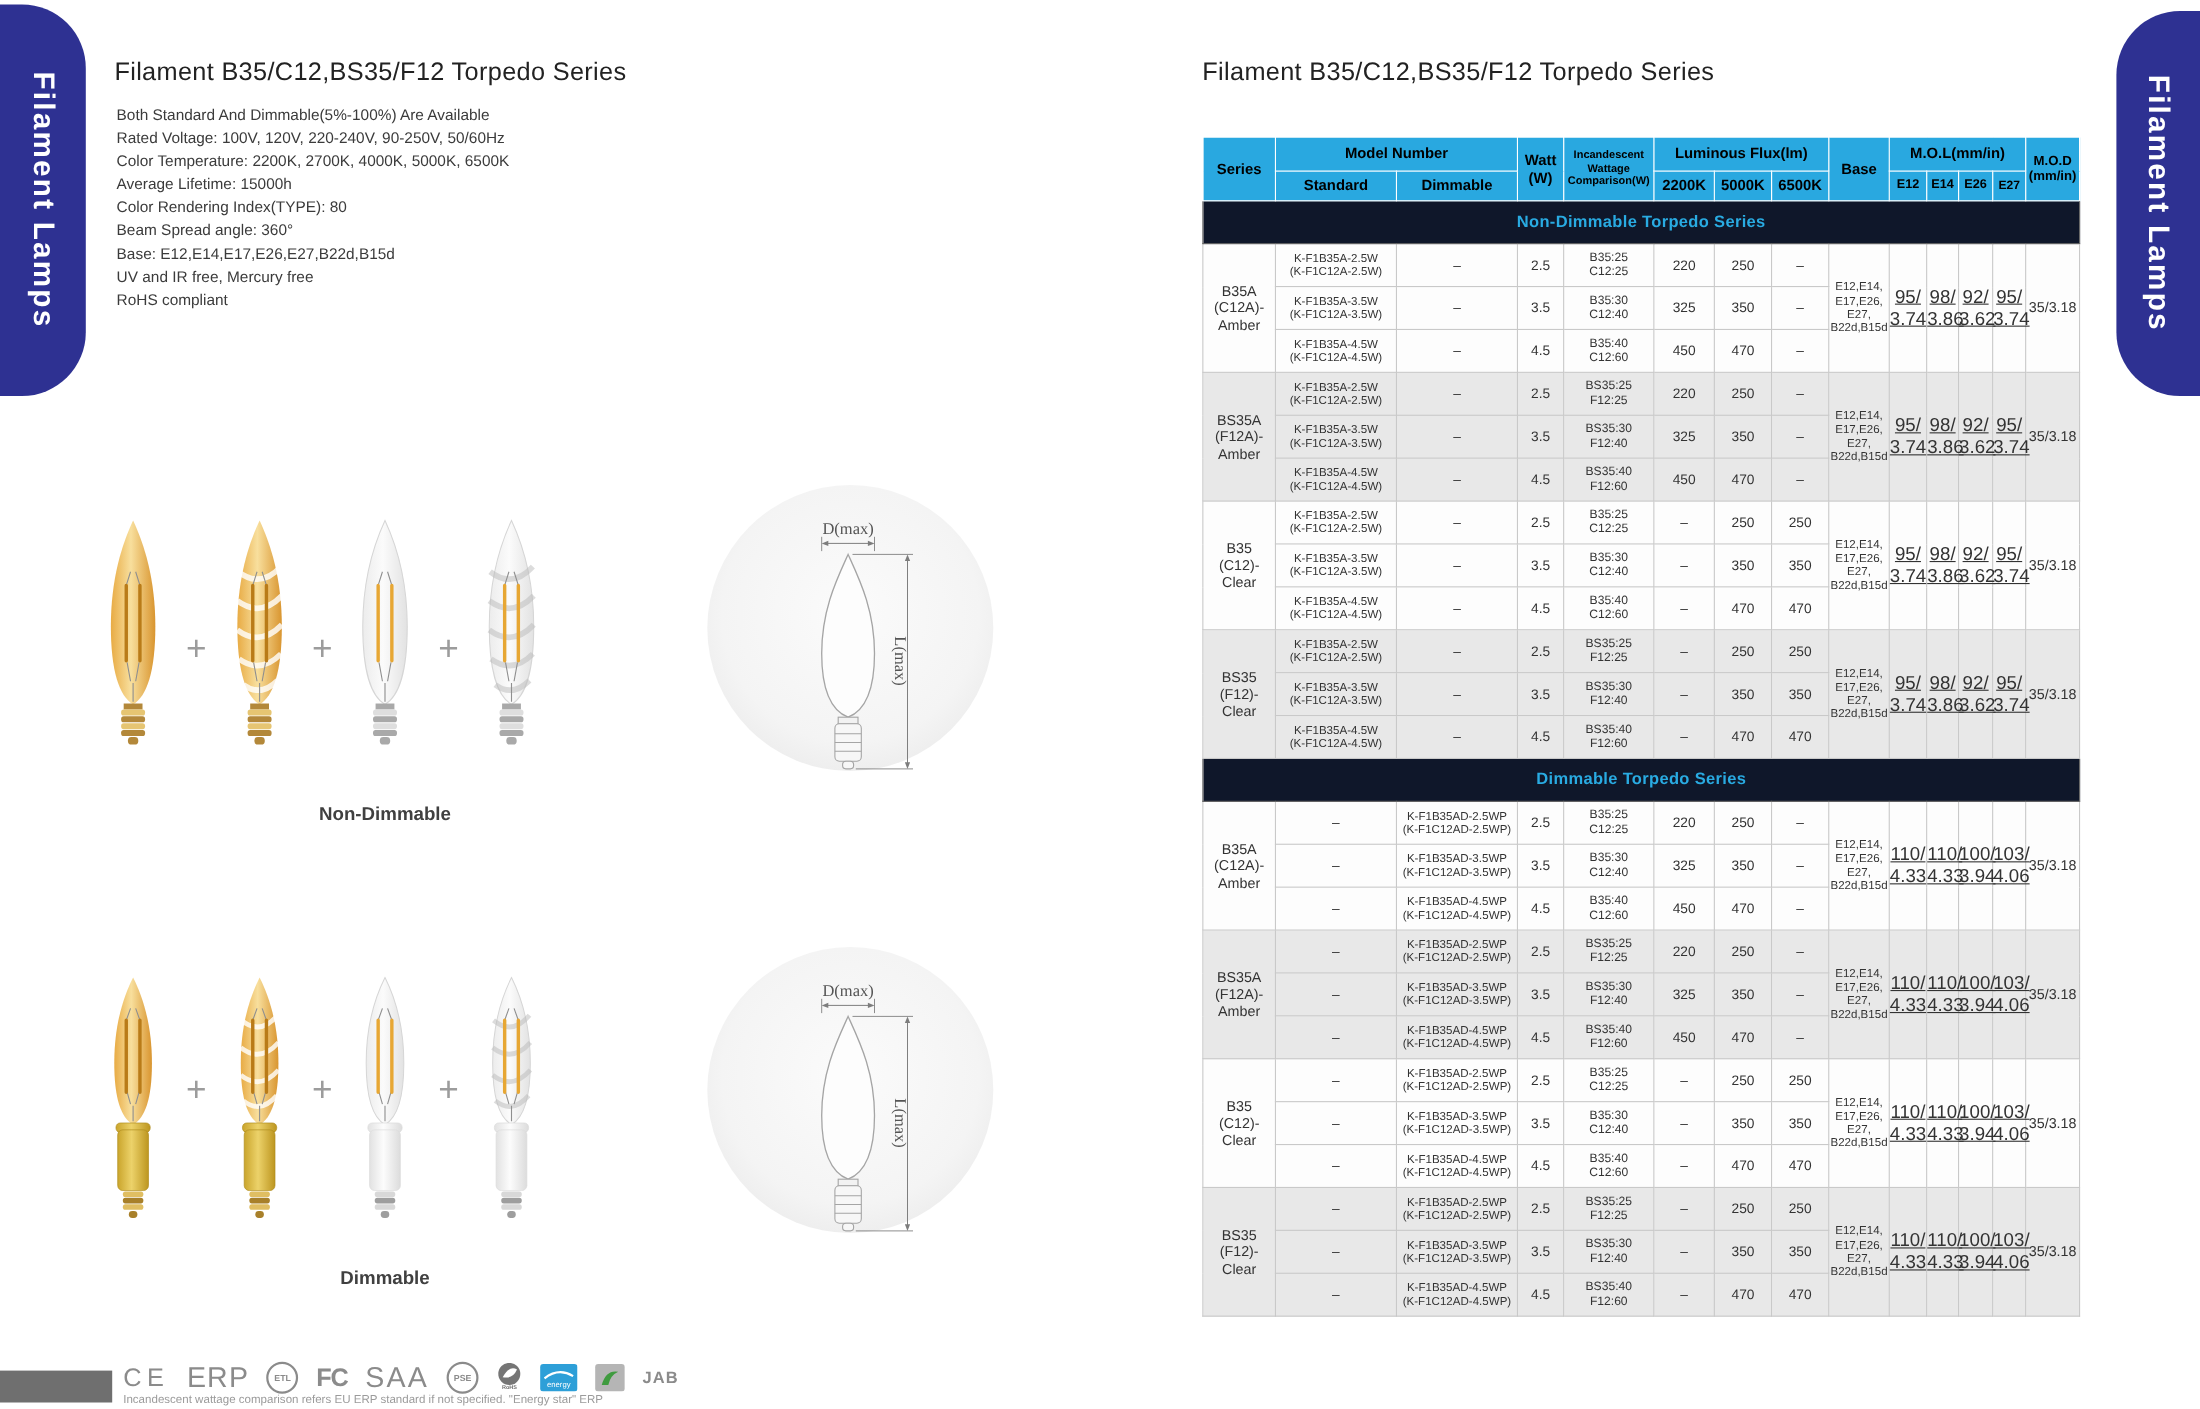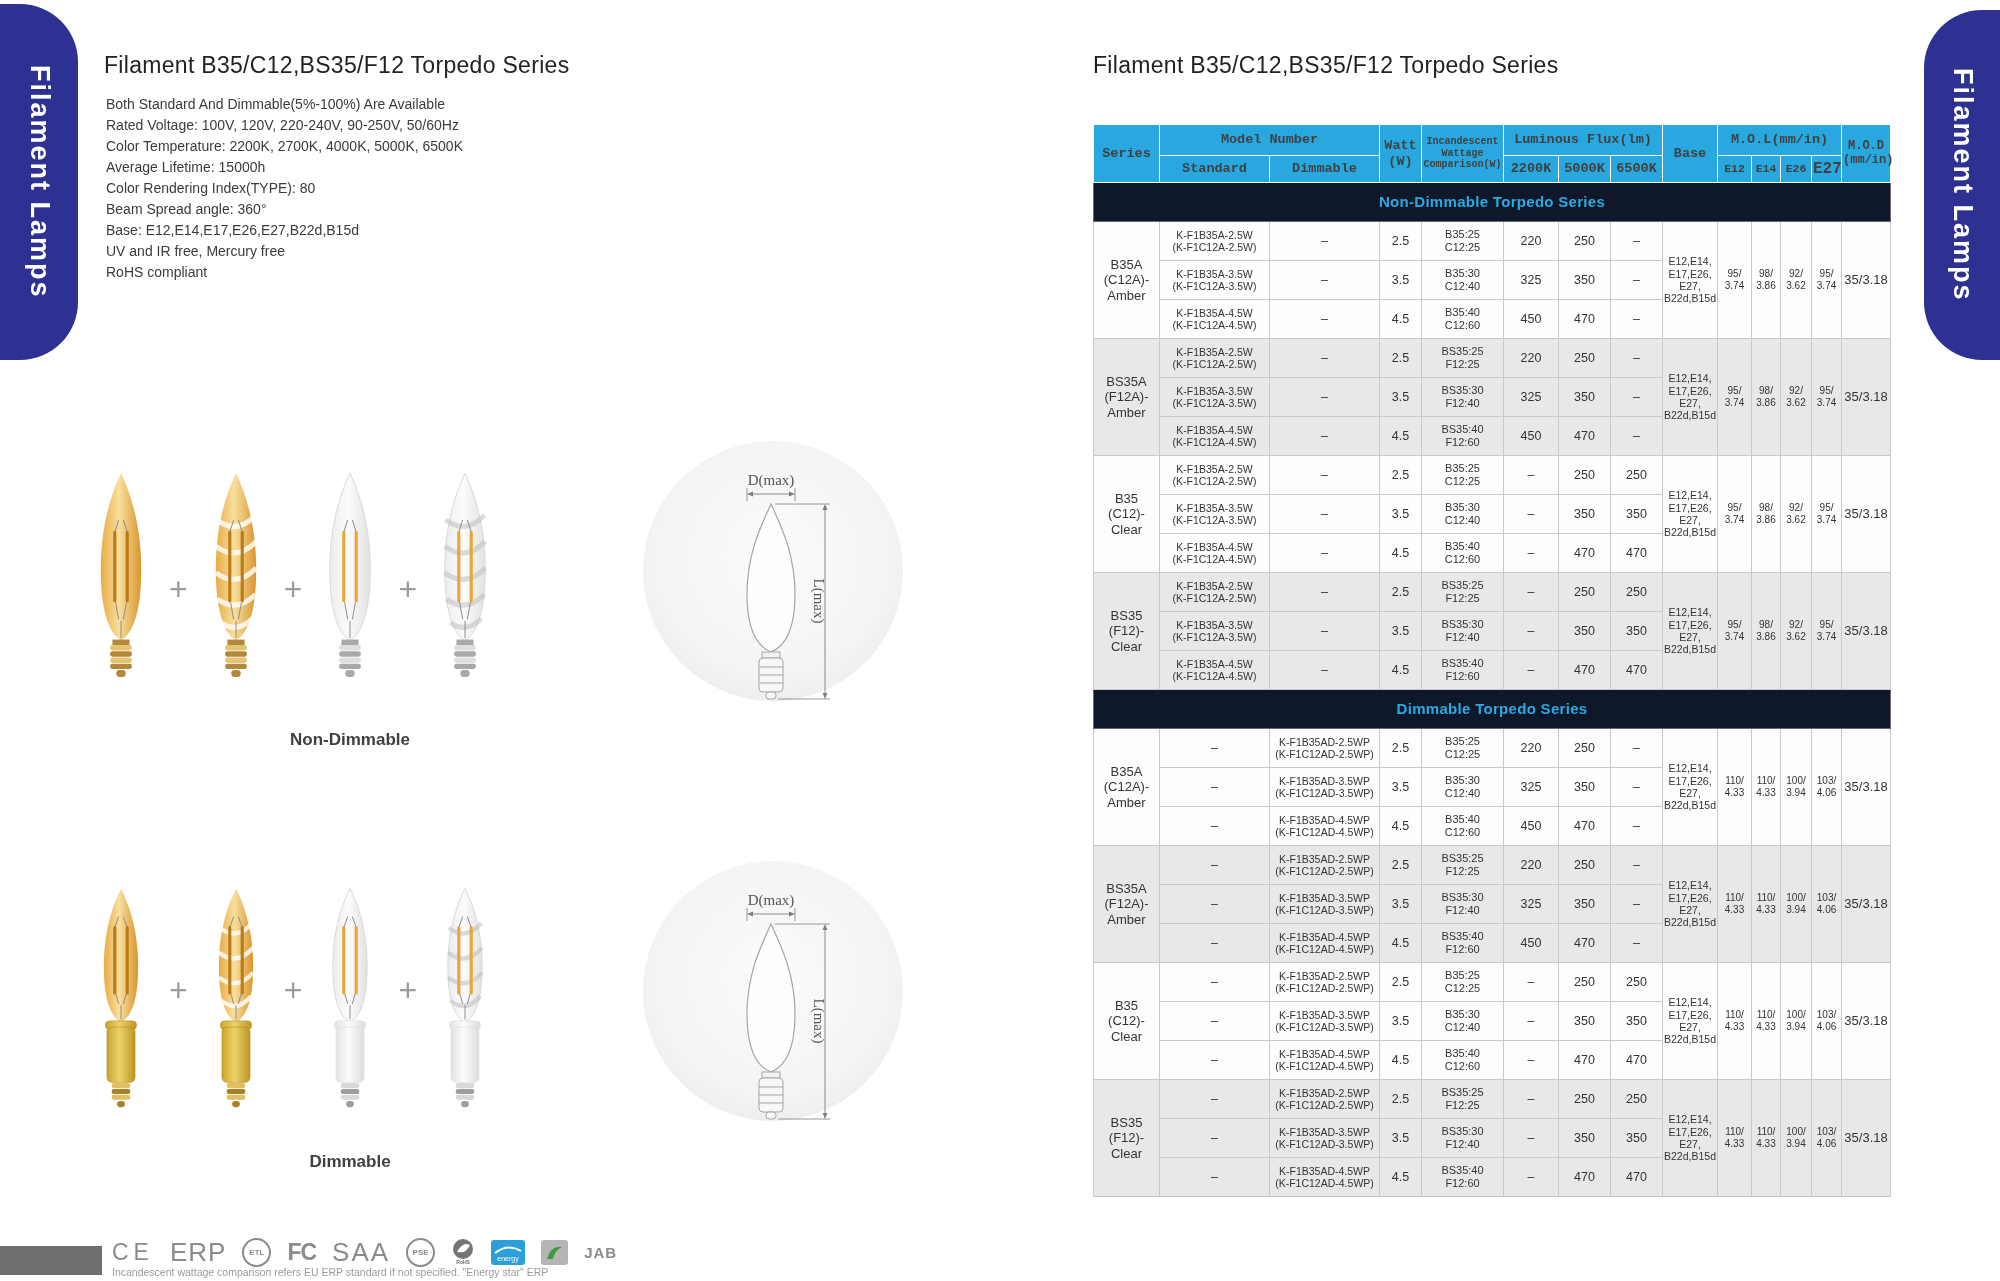--- a/index.html
+++ b/index.html
@@ -34,37 +34,37 @@
   .group-label{position:absolute;width:540px;text-align:center;font-weight:bold;font-size:17px;color:#404040;}
   .nd-label{left:80px;top:730px;}
   .dim-label{left:80px;top:1152px;}
 
   .diagram{position:absolute;width:262px;height:262px;}
   .diagram-1{left:642px;top:440px;}
   .diagram-2{left:642px;top:860px;}
 
   
   .spec-table{position:absolute;left:1093px;top:124px;width:797px;border-collapse:collapse;table-layout:fixed;}
-  .spec-table th{background:#29a8e0;color:#404040;border:1.5px solid #ffffff;
-                 font-size:13.5px;font-weight:bold;padding:1px;line-height:1.15;text-align:center;font-family:Liberation Mono, monospace;}
+  .spec-table th{background:#29a8e0;color:#000000;border:1.5px solid #ffffff;
+                 font-size:13.5px;font-weight:bold;padding:1px;line-height:1.15;text-align:center;}
   .spec-table thead tr:first-child{height:31px;}
   .spec-table thead tr:last-child{height:27px;}
   .spec-table th.pre{white-space:pre-line;margin-left:43px;}
   .spec-table th.small{font-size:10px;font-weight:bold;}
   .spec-table td{border:1px solid #c9c9c9;text-align:center;vertical-align:middle;color:#333333;
                  font-size:12.5px;padding:0;line-height:1.18;white-space:pre-line;background:#fdfdfd;}
   .spec-table tbody tr{height:39px;}
   .spec-table tr.shaded td{background:#e8e8e8;}
   .spec-table td.section-bar{background:#0f172a;color:#29abe2;font-weight:bold;font-size:15px;
                  height:29px;border:1px solid #686868;letter-spacing:.3px;}
   .spec-table td.model{font-size:10.5px;}
   .spec-table td.incand{font-size:11px;}
   .spec-table td.series-cell{font-size:13px;}
   .spec-table td.base-cell{font-size:10.5px;}
-  .spec-table td.mol-cell{font-size:10px;}
+  .spec-table td.mol-cell{font-size:17px;text-decoration:underline;}
   .spec-table td.mod-cell{font-size:13px;}
 
   
   .footer-block{position:absolute;left:0;top:1246px;width:102px;height:29px;background:#6f6f6f;}
   .logos{position:absolute;left:112px;top:1236px;height:32px;display:flex;align-items:center;gap:16px;color:#8b8b8b;}
   .lg{display:inline-flex;align-items:center;justify-content:center;flex-direction:column;}
   .ce{font-size:23px;letter-spacing:5px;}
   .erp{font-size:26px;letter-spacing:1px;}
   .circle{width:25px;height:25px;border:2px solid #8b8b8b;border-radius:50%;font-size:8px;font-weight:bold;
           display:inline-flex;align-items:center;justify-content:center;flex-direction:row;}
@@ -334,21 +334,21 @@
       </tr>
       <tr>
         <th>Standard</th>
         <th>Dimmable</th>
         <th>2200K</th>
         <th>5000K</th>
         <th>6500K</th>
         <th style="font-size:11.5px">E12</th>
         <th style="font-size:11.5px">E14</th>
         <th style="font-size:11.5px">E26</th>
-        <th style="font-size:16px">E27</th>
+        <th style="font-size:11px">E27</th>
       </tr>
     </thead>
     <tbody id="spec-tbody">
         <tr>
           <td class="section-bar" colspan="14">Non-Dimmable Torpedo Series</td>
         </tr>
         <tr>
           <td class="series-cell" rowspan="3">B35A
 (C12A)-
 Amber</td>

